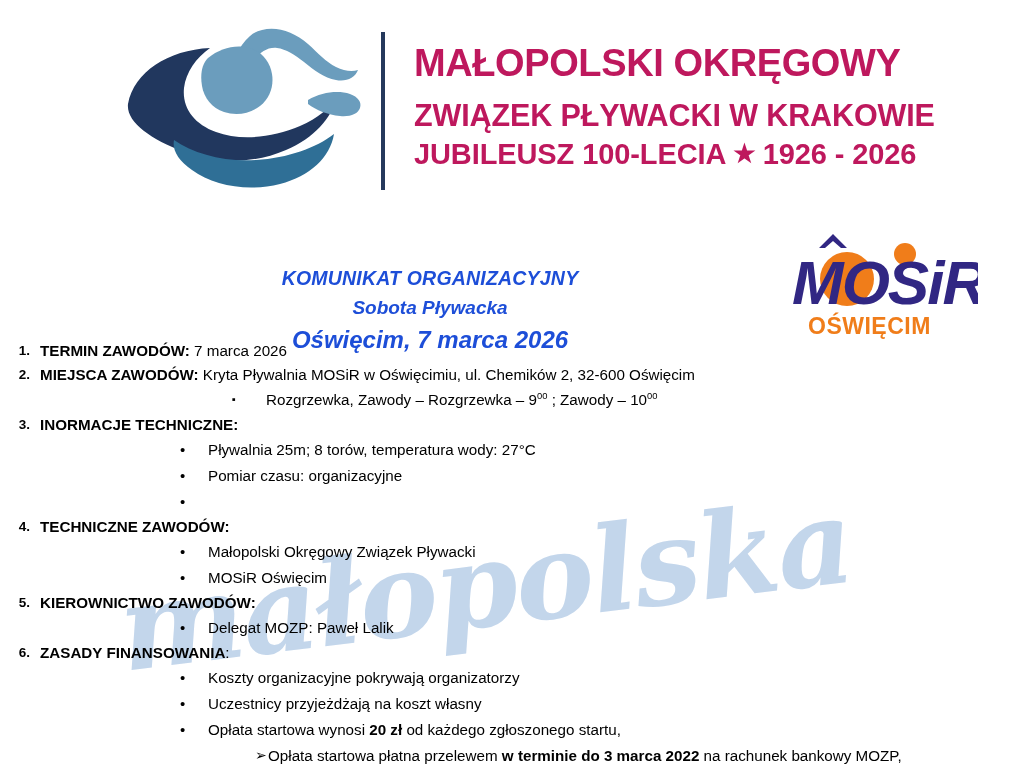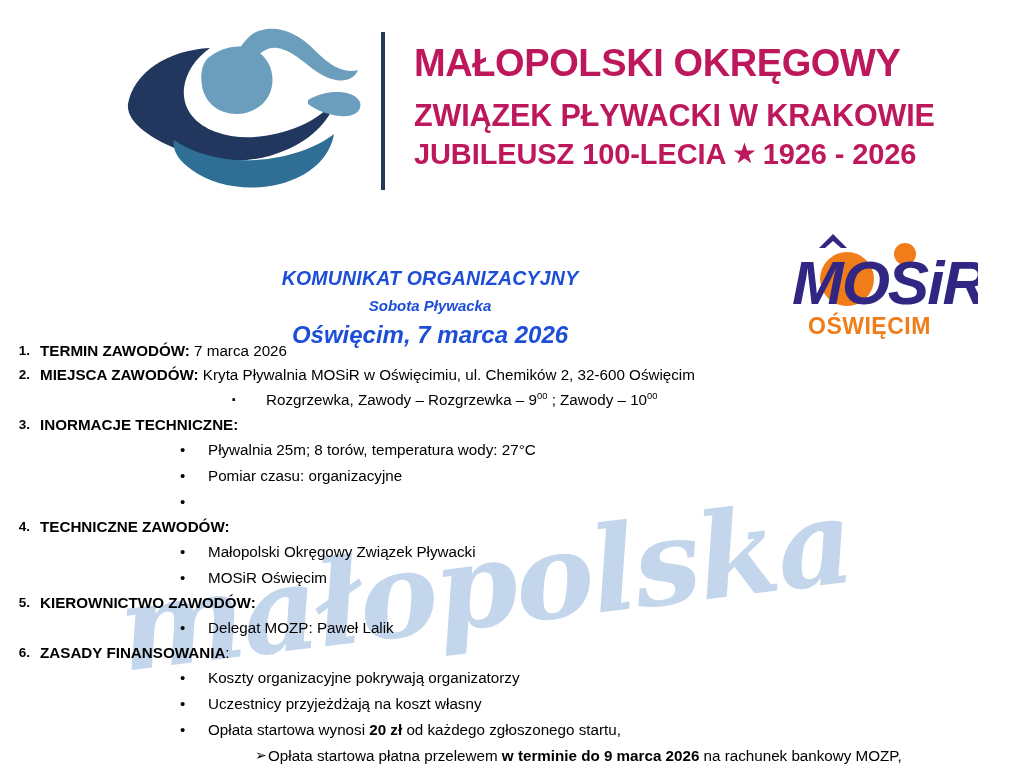--- a/index.html
+++ b/index.html
@@ -109,21 +109,21 @@
     width: 860px;
     text-align: center;
     z-index: 2;
     font-family: "Liberation Sans", sans-serif;
     font-style: italic;
     font-weight: 700;
     color: #1d4ed8;
     margin-top: 27px;
   }
   .doc-title .t1 { font-size: 19.5px; letter-spacing: .2px; }
-  .doc-title .t2 { font-size: 15px; margin-top: 7px; }
+  .doc-title .t2 { font-size: 19px; margin-top: 7px; }
   .doc-title .t3 { font-size: 24px; margin-top: 7px; }
 
   
   .content {
     position: absolute;
     left: 0;
     top: 340px;
     width: 1024px;
     z-index: 2;
     font-size: 15.2px;
@@ -302,15 +302,15 @@
     <div class="sub-row dot">
       <div class="sub-marker">•</div>
       <div class="sub-text">Uczestnicy przyjeżdżają na koszt własny</div>
     </div>
     <div class="sub-row dot">
       <div class="sub-marker">•</div>
       <div class="sub-text">Opłata startowa wynosi <b>20 zł</b> od każdego zgłoszonego startu,</div>
     </div>
     <div class="sub-row arrow">
       <div class="sub-marker">➢</div>
-      <div class="sub-text">Opłata startowa płatna przelewem <b>w terminie do 9 marca 2026</b> na rachunek bankowy MOZP,</div>
+      <div class="sub-text">Opłata startowa płatna przelewem <b>w terminie do 3 marca 2022</b> na rachunek bankowy MOZP,</div>
     </div>
   </div>
 
 </body></html>

